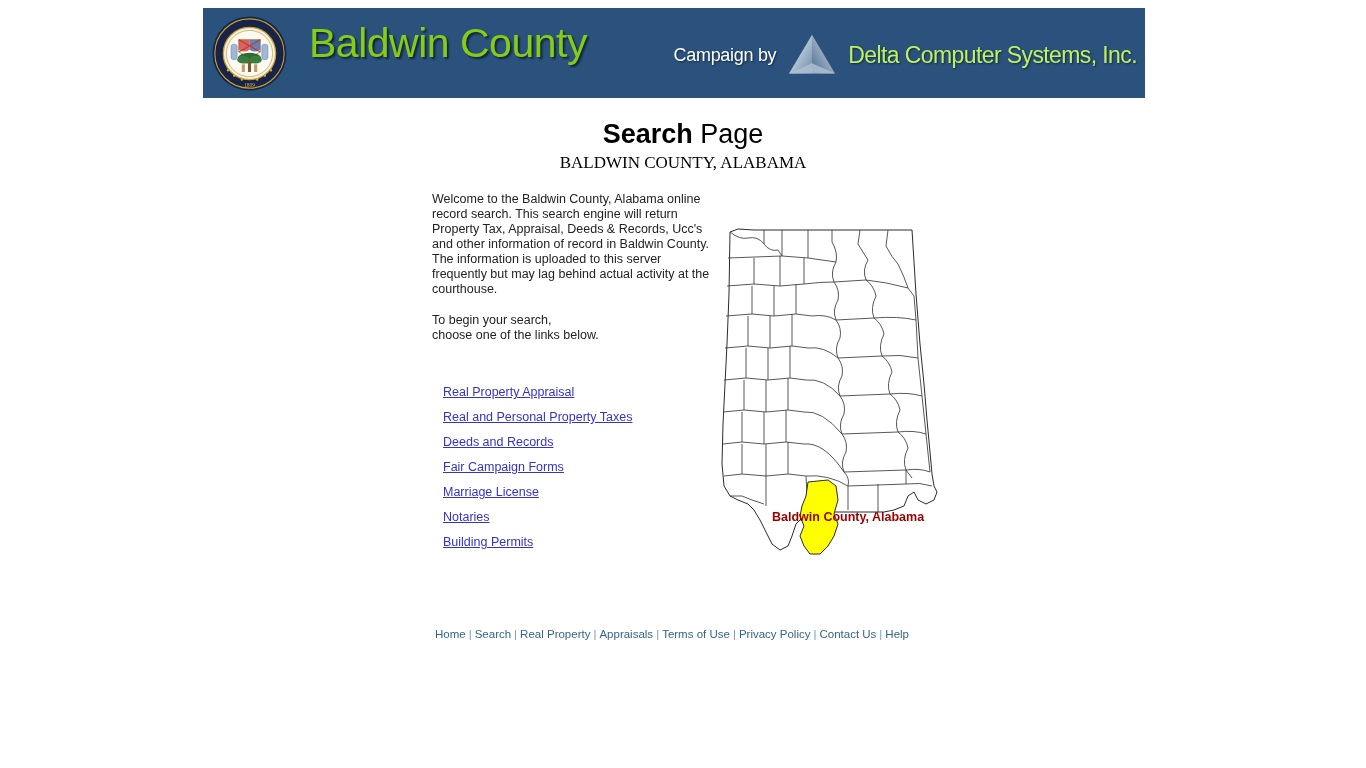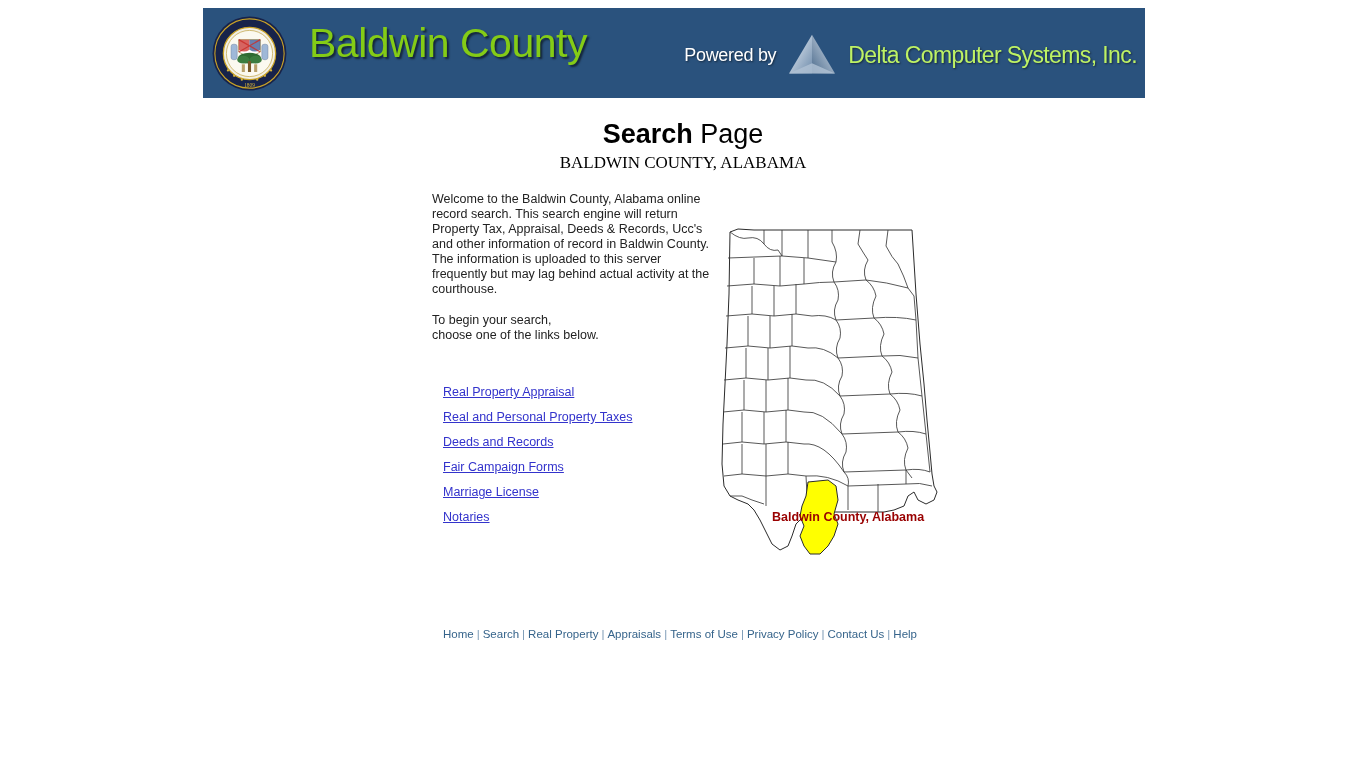--- a/index.html
+++ b/index.html
@@ -142,21 +142,21 @@
     top: 286px;
     font-size: 12.5px;
     font-weight: bold;
     color: #990000;
     white-space: nowrap;
   }
 
   
   .footer {
     position: absolute;
-    left: 12px;
+    left: 4px;
     top: 628px;
     width: 1336px;
     text-align: center;
     font-size: 11.5px;
     color: #36648b;
   }
   .footer a {
     color: #36648b;
     text-decoration: none;
     cursor: pointer;
@@ -202,21 +202,21 @@
         <rect x="40" y="64" width="4" height="10" fill="#b9a06a"></rect>
         <rect x="56" y="64" width="4" height="10" fill="#b9a06a"></rect>
       </g>
       <text x="50" y="93" font-size="7" fill="#d8b43c" text-anchor="middle" font-family="'Liberation Serif', serif">1809</text>
     </svg>
   </div>
 
   <div class="banner-title">Baldwin County</div>
 
   <div class="powered-wrap">
-    <span class="powered-by">Powered by</span>
+    <span class="powered-by">Campaign by</span>
     <span>
       <svg class="delta-logo" viewBox="0 0 60 50" aria-hidden="true">
         <defs>
           <linearGradient id="pyrL" x1="0" y1="0" x2="1" y2="1">
             <stop offset="0%" stop-color="#f2f6fb"></stop>
             <stop offset="100%" stop-color="#6d8bab"></stop>
           </linearGradient>
           <linearGradient id="pyrR" x1="1" y1="0" x2="0" y2="1">
             <stop offset="0%" stop-color="#dde6f0"></stop>
             <stop offset="100%" stop-color="#4d6c8d"></stop>
@@ -254,20 +254,23 @@
   </div>
   <div class="link-row">
     <a>Fair Campaign Forms</a>
   </div>
   <div class="link-row">
     <a>Marriage License</a>
   </div>
   <div class="link-row">
     <a>Notaries</a>
   </div>
+  <div class="link-row">
+    <a>Building Permits</a>
+  </div>
 </div>
 
 <div class="map-box">
   <svg class="map-svg" viewBox="0 0 232 332" aria-hidden="true">
     <g fill="#ffffff" stroke="#2b2b2b" stroke-width="1" stroke-linejoin="round">
 
       <path d="M22,8 L30,5 L46,6 L70,6 L100,6 L130,6 L160,6 L186,6 L204,6
                L208,70 L212,120 L216,160 L219,196 L222,228 L224,250
                L226,262 L229,268 L226,276 L218,280 L210,276 L206,268
                L200,272 L196,282 L186,286 L176,288 L166,288 L150,288

